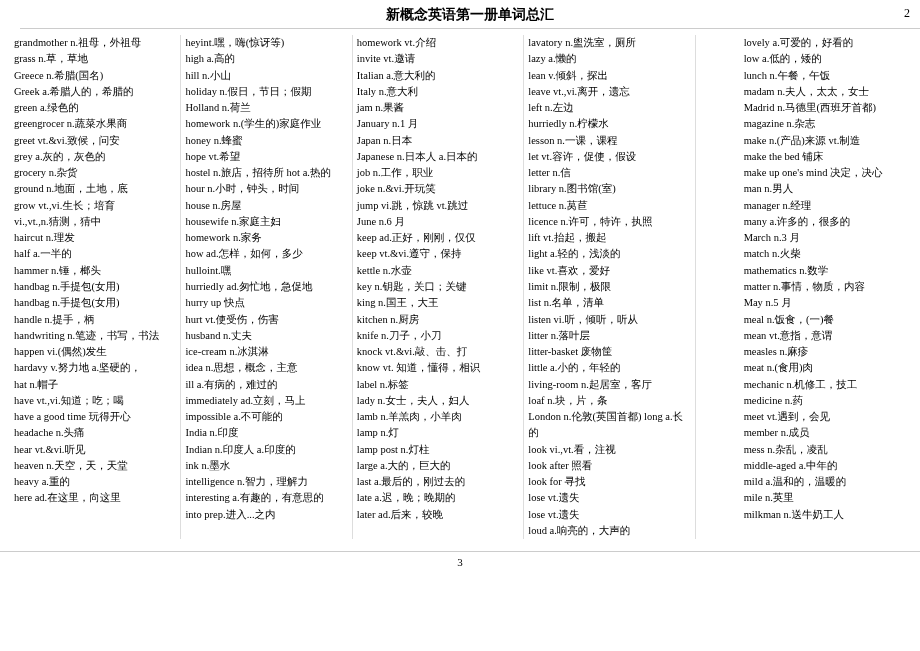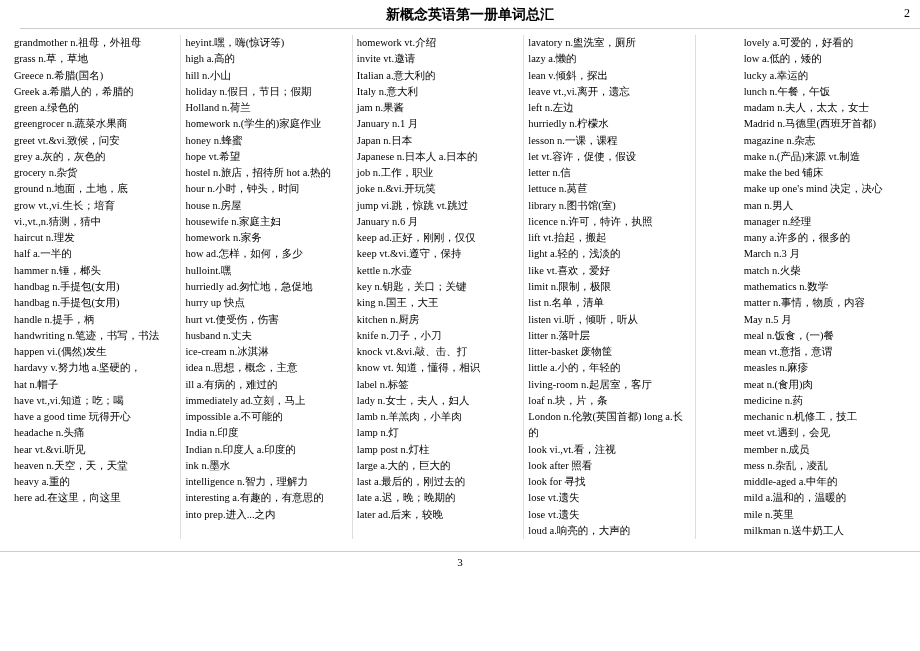--- a/index.html
+++ b/index.html
@@ -138,21 +138,21 @@
       <div class="entry">invite vt.邀请</div>
       <div class="entry">Italian a.意大利的</div>
       <div class="entry">Italy n.意大利</div>
       <div class="entry">jam n.果酱</div>
       <div class="entry">January n.1 月</div>
       <div class="entry">Japan n.日本</div>
       <div class="entry">Japanese n.日本人 a.日本的</div>
       <div class="entry">job n.工作，职业</div>
       <div class="entry">joke n.&amp;vi.开玩笑</div>
       <div class="entry">jump vi.跳，惊跳 vt.跳过</div>
-      <div class="entry">January n.6 月</div>
+      <div class="entry">June n.6 月</div>
       <div class="entry">keep ad.正好，刚刚，仅仅</div>
       <div class="entry">keep vt.&amp;vi.遵守，保持</div>
       <div class="entry">kettle n.水壶</div>
       <div class="entry">key n.钥匙，关口；关键</div>
       <div class="entry">king n.国王，大王</div>
       <div class="entry">kitchen n.厨房</div>
       <div class="entry">knife n.刀子，小刀</div>
       <div class="entry">knock vt.&amp;vi.敲、击、打</div>
       <div class="entry">know vt. 知道，懂得，相识</div>
       <div class="entry">label n.标签</div>
@@ -168,22 +168,22 @@
     <div class="column">
       <div class="entry">lavatory n.盥洗室，厕所</div>
       <div class="entry">lazy a.懒的</div>
       <div class="entry">lean v.倾斜，探出</div>
       <div class="entry">leave vt.,vi.离开，遗忘</div>
       <div class="entry">left n.左边</div>
       <div class="entry">hurriedly n.柠檬水</div>
       <div class="entry">lesson n.一课，课程</div>
       <div class="entry">let vt.容许，促使，假设</div>
       <div class="entry">letter n.信</div>
+      <div class="entry">library n.图书馆(室)</div>
       <div class="entry">lettuce n.莴苣</div>
-      <div class="entry">library n.图书馆(室)</div>
       <div class="entry">licence n.许可，特许，执照</div>
       <div class="entry">lift vt.抬起，搬起</div>
       <div class="entry">light a.轻的，浅淡的</div>
       <div class="entry">like vt.喜欢，爱好</div>
       <div class="entry">limit n.限制，极限</div>
       <div class="entry">list n.名单，清单</div>
       <div class="entry">listen vi.听，倾听，听从</div>
       <div class="entry">litter n.落叶层</div>
       <div class="entry">litter-basket 废物筐</div>
       <div class="entry">little a.小的，年轻的</div>
@@ -194,42 +194,41 @@
       <div class="entry">look after 照看</div>
       <div class="entry">look for 寻找</div>
       <div class="entry">lose vt.遗失</div>
       <div class="entry">lose vt.遗失</div>
       <div class="entry">loud a.响亮的，大声的</div>
       <div class="entry"></div>
     </div>
     <div class="column">
       <div class="entry">lovely a.可爱的，好看的</div>
       <div class="entry">low a.低的，矮的</div>
-      <div class="entry">lucky a.幸运的</div>
       <div class="entry">lunch n.午餐，午饭</div>
       <div class="entry">madam n.夫人，太太，女士</div>
       <div class="entry">Madrid n.马德里(西班牙首都)</div>
       <div class="entry">magazine n.杂志</div>
       <div class="entry">make n.(产品)来源 vt.制造</div>
       <div class="entry">make the bed 铺床</div>
       <div class="entry">make up one's mind 决定，决心</div>
       <div class="entry">man n.男人</div>
       <div class="entry">manager n.经理</div>
       <div class="entry">many a.许多的，很多的</div>
       <div class="entry">March n.3 月</div>
       <div class="entry">match n.火柴</div>
       <div class="entry">mathematics n.数学</div>
       <div class="entry">matter n.事情，物质，内容</div>
       <div class="entry">May n.5 月</div>
       <div class="entry">meal n.饭食，(一)餐</div>
       <div class="entry">mean vt.意指，意谓</div>
       <div class="entry">measles n.麻疹</div>
       <div class="entry">meat n.(食用)肉</div>
+      <div class="entry">mechanic n.机修工，技工</div>
       <div class="entry">medicine n.药</div>
-      <div class="entry">mechanic n.机修工，技工</div>
       <div class="entry">meet vt.遇到，会见</div>
       <div class="entry">member n.成员</div>
       <div class="entry">mess n.杂乱，凌乱</div>
       <div class="entry">middle-aged a.中年的</div>
       <div class="entry">mild a.温和的，温暖的</div>
       <div class="entry">mile n.英里</div>
       <div class="entry">milkman n.送牛奶工人</div>
     </div>
   </div>
 

